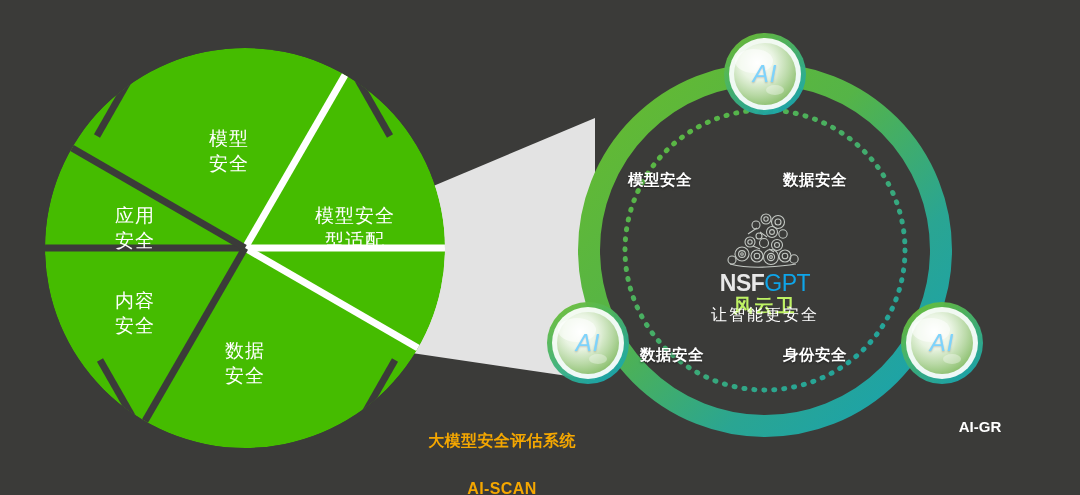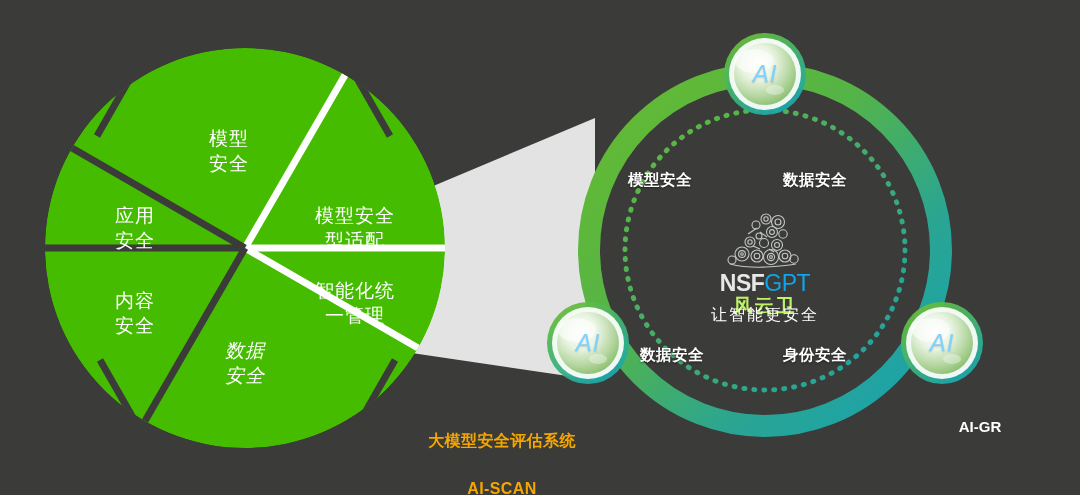--- a/index.html
+++ b/index.html
@@ -108,23 +108,21 @@
           <line x1="95" y1="382" x2="55" y2="312"></line>
           <line x1="92" y1="18" x2="52" y2="88"></line>
         </g>
       </g>
     </svg>
 
     <div class="pie-label" style="left:124px;top:78px;width:120px;">模型
 安全</div>
     <div class="pie-label" style="left:245px;top:155px;width:130px;">模型安全
 型适配</div>
-    <div class="pie-label" style="left:245px;top:230px;width:130px;">智能化统
-一管理</div>
-    <div class="pie-label" style="left:140px;top:290px;width:120px;font-style:italic;">数据
+    <div class="pie-label" style="left:140px;top:290px;width:120px;">数据
 安全</div>
     <div class="pie-label" style="left:30px;top:240px;width:120px;">内容
 安全</div>
     <div class="pie-label" style="left:30px;top:155px;width:120px;">应用
 安全</div>
   </div>
 
   <div class="scan-label" style="left:402px;top:405px;width:200px;">
     <div>大模型安全评估系统</div>
     <div>AI-SCAN</div>

